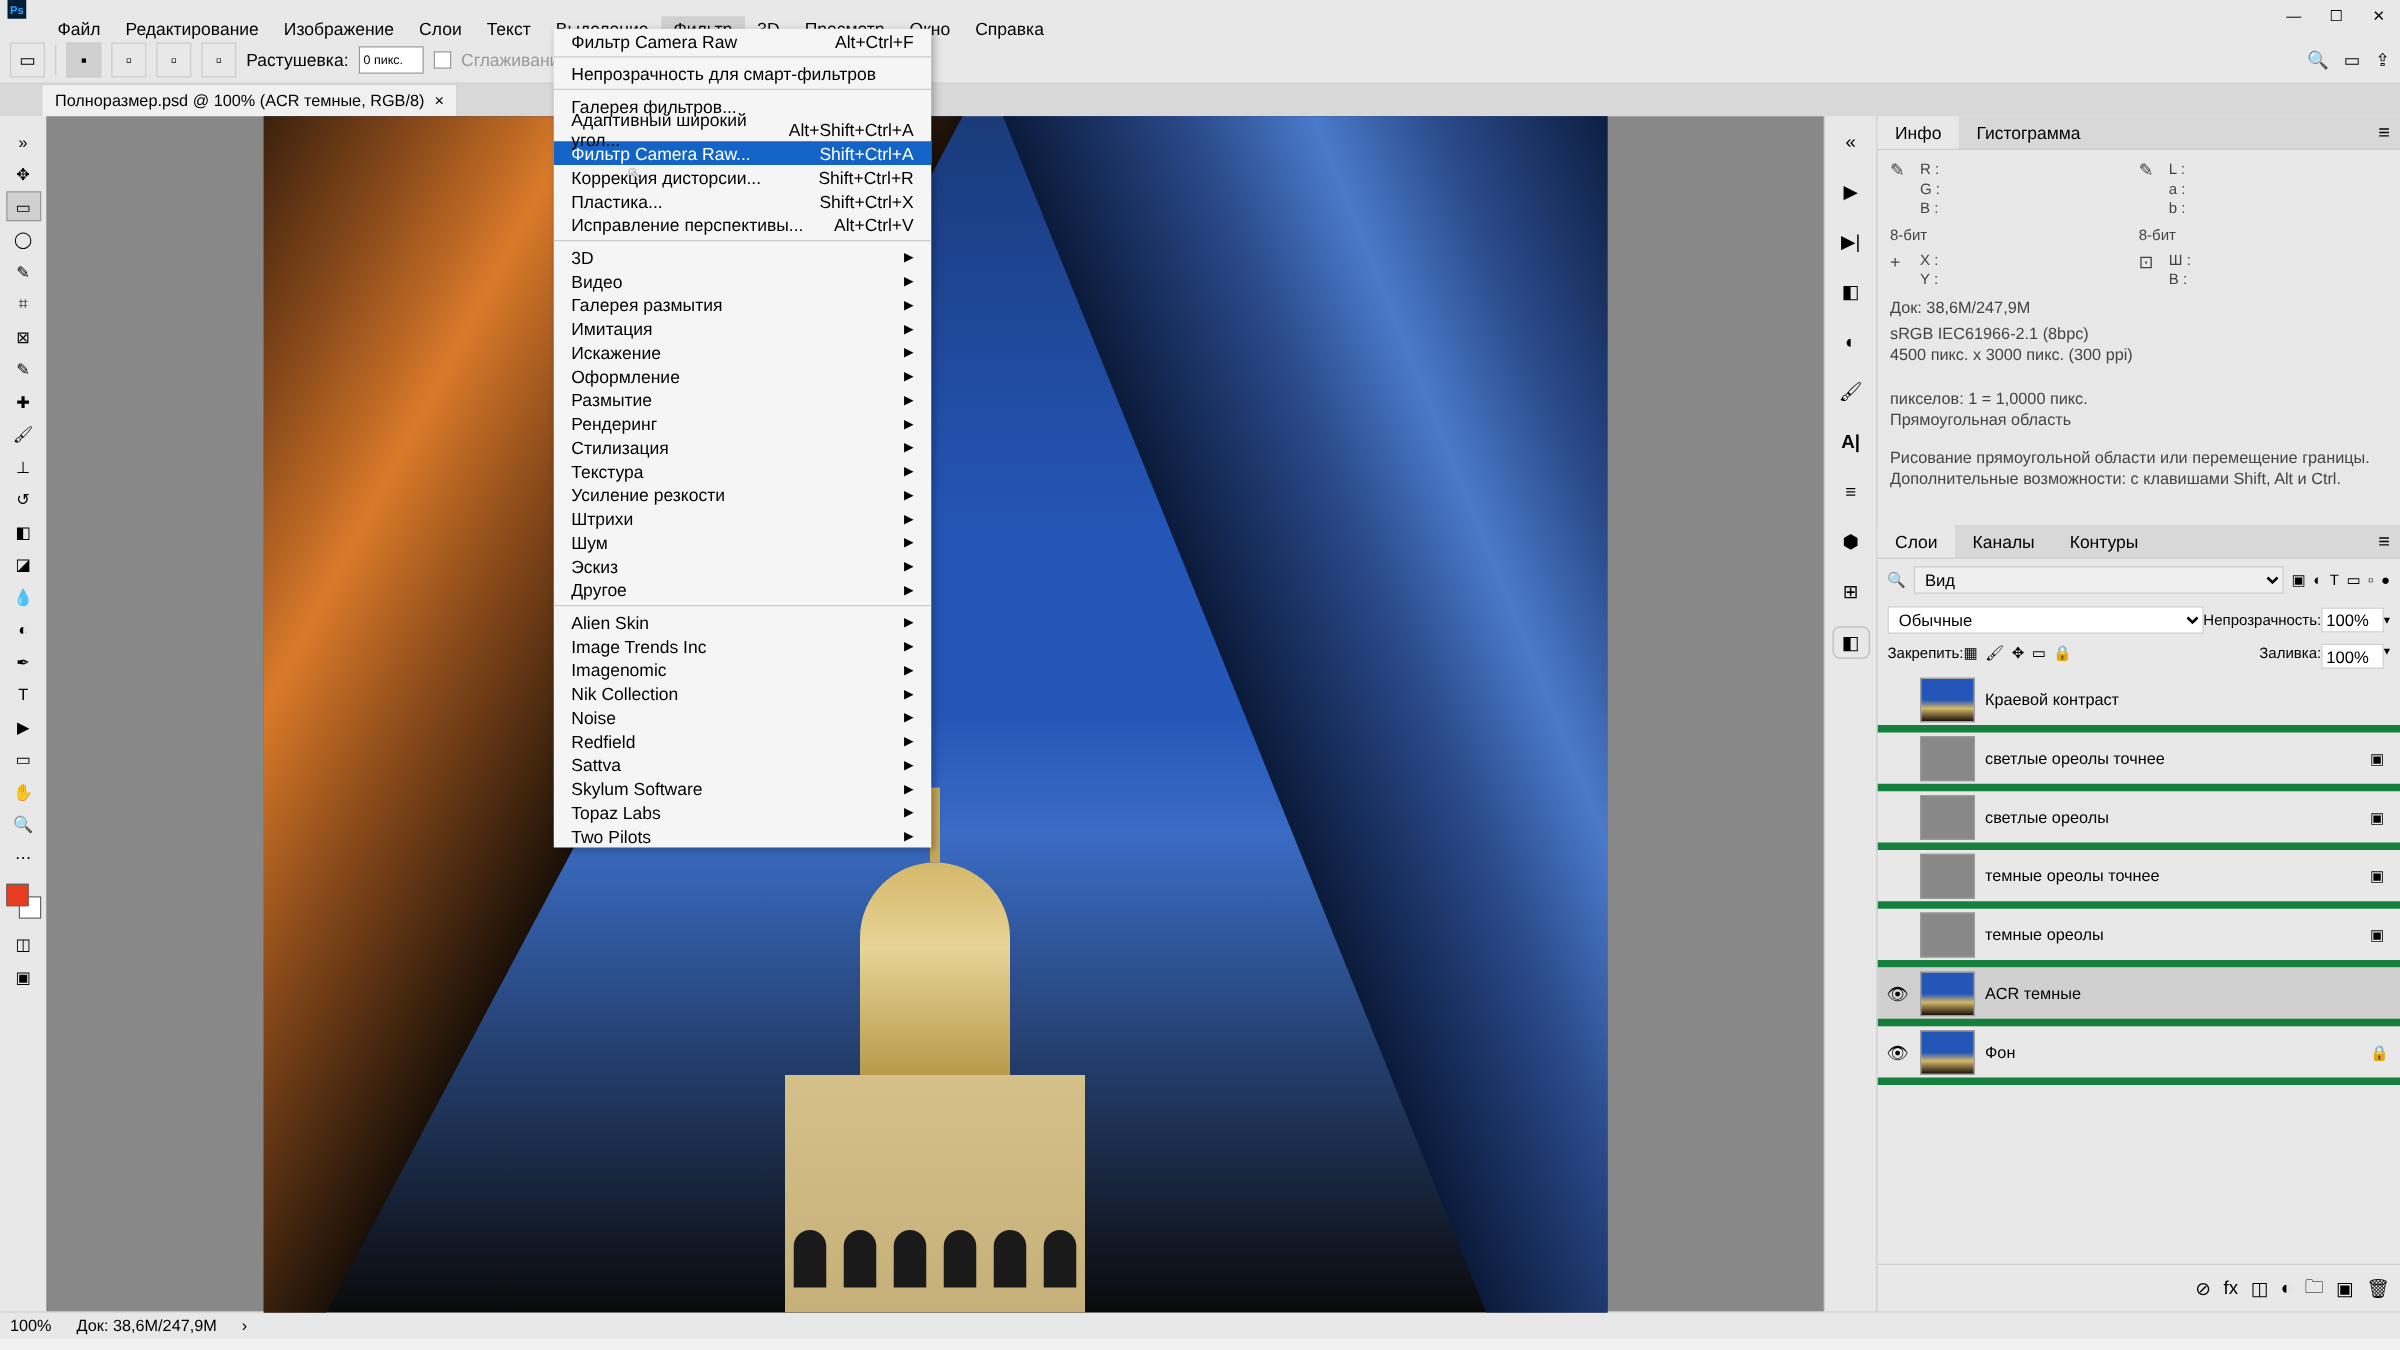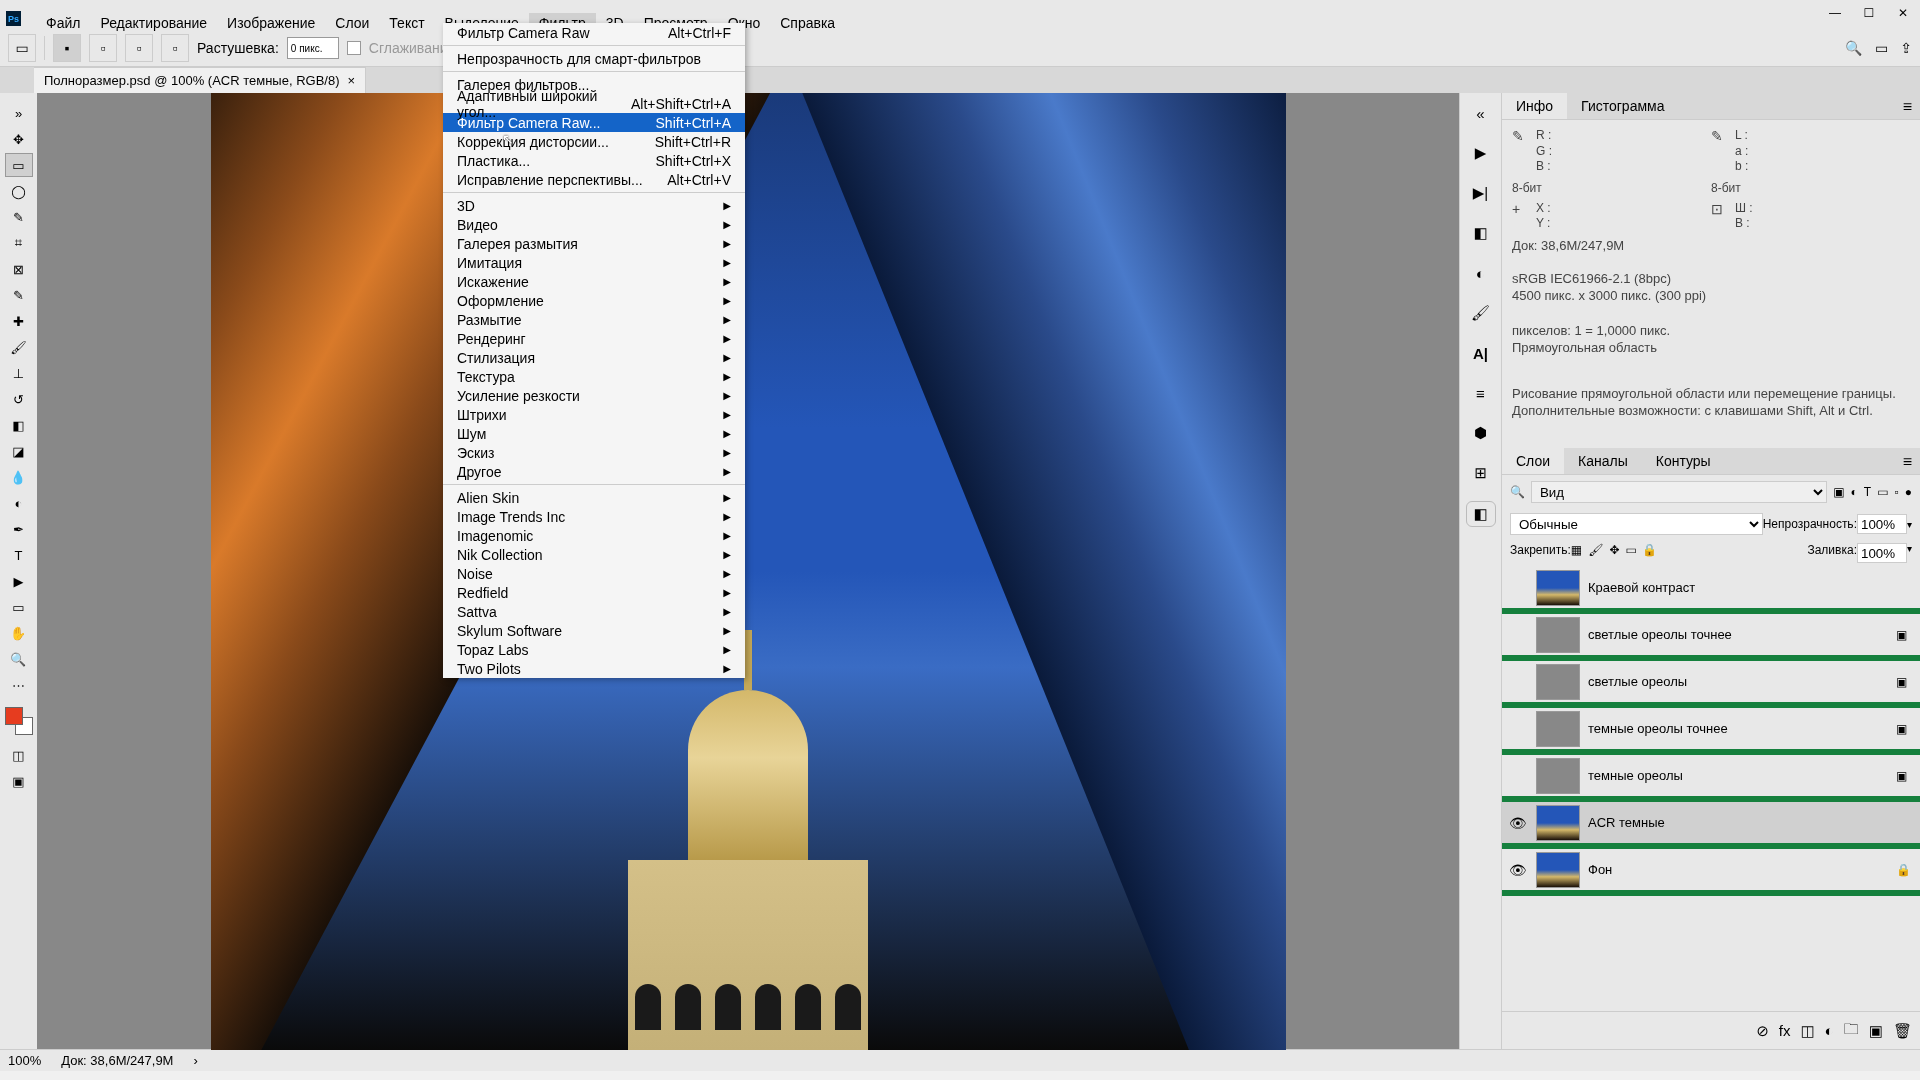--- a/index.html
+++ b/index.html
@@ -1,18 +1,18 @@
 <!DOCTYPE html>
 <html><head>
 <meta charset="utf-8">
 <style>
 * { margin: 0; padding: 0; box-sizing: border-box; font-family: Arial, sans-serif; }
 body { background: #f0f0f0; width: 1920px; height: 1080px; overflow: hidden; position: relative; }
 
-.titlebar { height: 26px; background: #e8e8e8; display: flex; align-items: flex-end; }
+.titlebar { height: 26px; background: #e8e8e8; display: flex; align-items: flex-start; }
 .app-icon { width: 15px; height: 15px; background: #001e36; margin: 0 6px; display: flex; align-items: center; justify-content: center; color: #31a8ff; font-size: 9px; font-weight: bold; }
 .window-controls { margin-left: auto; display: flex; }
 .win-btn { width: 34px; height: 26px; display: flex; align-items: center; justify-content: center; font-size: 12px; cursor: pointer; }
 
 .menubar { height: 15px; background: #e8e8e8; display: flex; align-items: center; padding-left: 36px; font-size: 14px; margin-top: -11px; }
 .menu-item { padding: 2px 10px; cursor: pointer; }
 .menu-item.active { background: #d0d0d0; }
 
 .options-bar { height: 37px; background: #e8e8e8; border-bottom: 1px solid #ccc; display: flex; align-items: center; padding: 0 8px; font-size: 14px; gap: 8px; }
 .opt-icon { width: 28px; height: 28px; border: 1px solid #ccc; display: flex; align-items: center; justify-content: center; }
@@ -249,25 +249,25 @@
             <div class="info-vals" style="white-space:pre">X :
 Y :</div>
           </div>
         <div class="info-col">
             <span class="info-icon">⊡</span>
             <div class="info-vals" style="white-space:pre">Ш :
 В :</div>
           </div>
       </div>
       <div class="info-text">Док: 38,6M/247,9M</div>
-      <div class="info-text" style="margin-top:16px">sRGB IEC61966-2.1 (8bpc)</div>
+      <div class="info-text" style="margin-top:4px">sRGB IEC61966-2.1 (8bpc)</div>
       <div class="info-text" style="margin-top:0">4500 пикс. x 3000 пикс. (300 ppi)</div>
       <div class="info-text" style="margin-top:18px">пикселов: 1 = 1,0000 пикс.</div>
       <div class="info-text" style="margin-top:0">Прямоугольная область</div>
-      <div class="info-text" style="margin-top:30px">Рисование прямоугольной области или перемещение границы. Дополнительные возможности: с клавишами Shift, Alt и Ctrl.</div>
+      <div class="info-text" style="margin-top:14px">Рисование прямоугольной области или перемещение границы. Дополнительные возможности: с клавишами Shift, Alt и Ctrl.</div>
     </div>
 
     <div class="panel-tabs" style="margin-top:20px">
       <div class="panel-tab active">Слои</div>
       <div class="panel-tab">Каналы</div>
       <div class="panel-tab">Контуры</div>
       <div style="margin-left:auto;padding:5px 8px;cursor:pointer">≡</div>
     </div>
     <div class="layers-panel">
       <div class="layers-toolbar">

